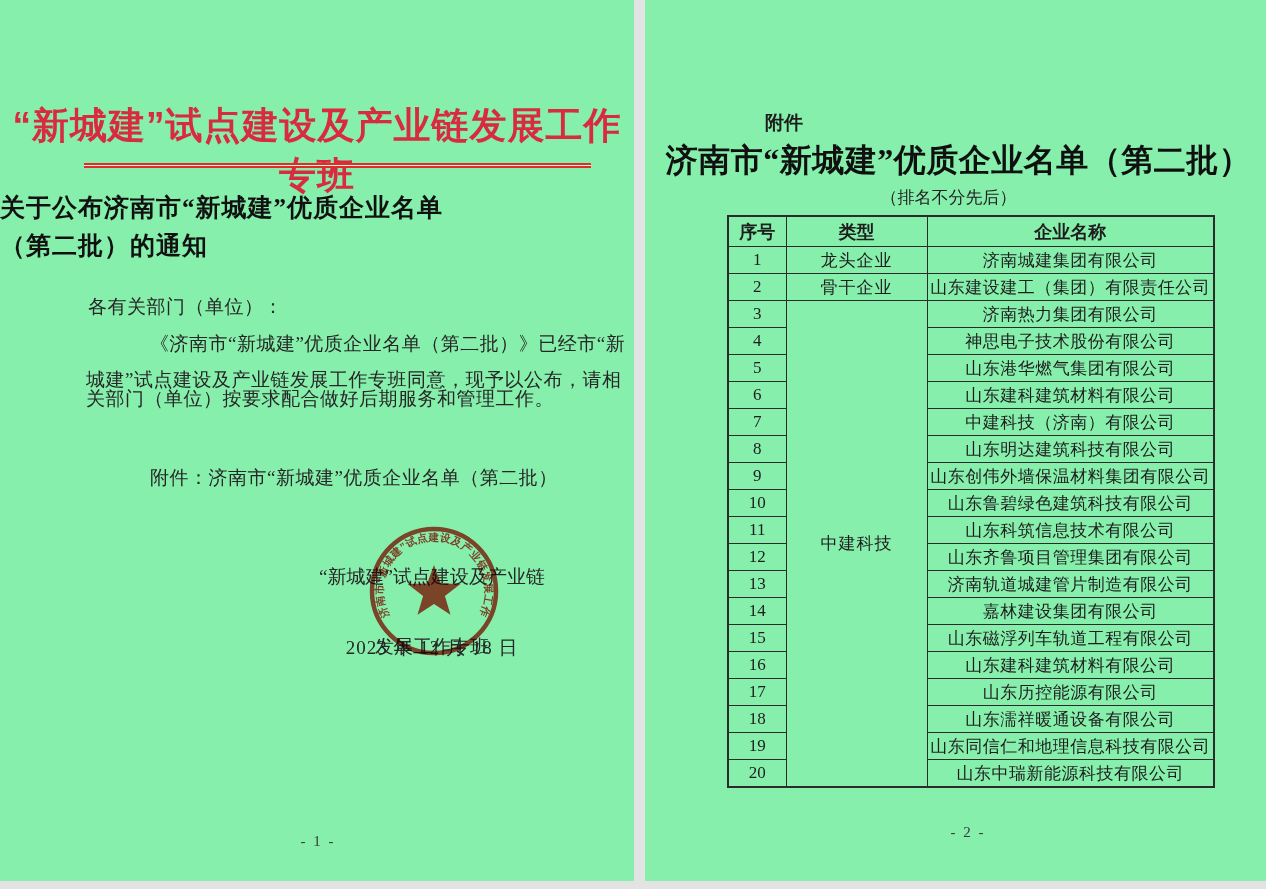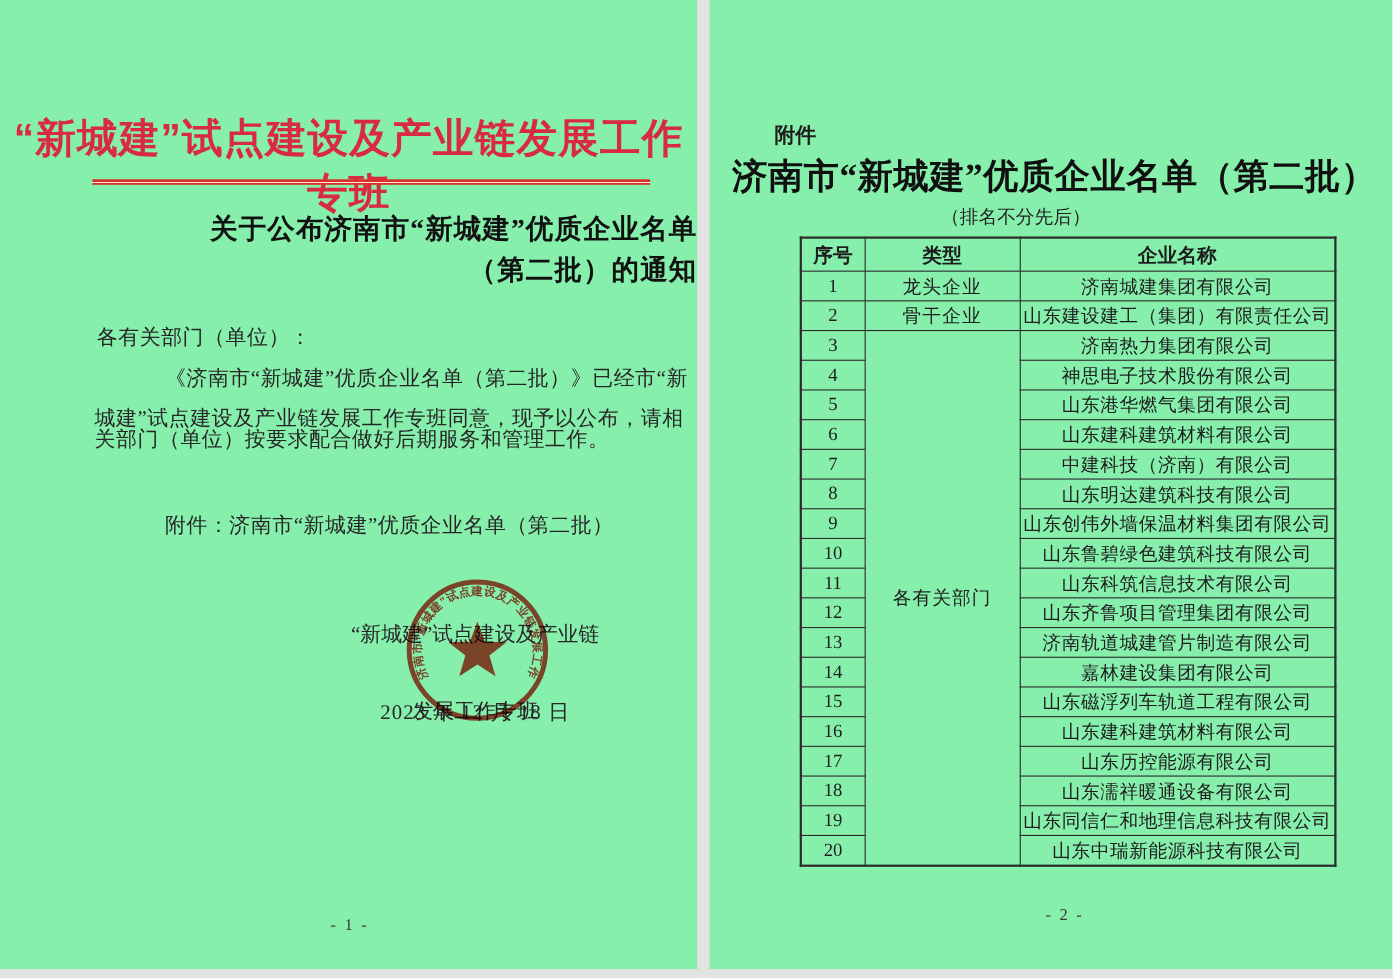--- a/index.html
+++ b/index.html
@@ -10,43 +10,43 @@
   
   .v-gutter{left:634px;top:0;width:11px;height:889px;background:#e3e3e3;}
   .b-gutter{left:0;top:881px;width:1266px;height:8px;background:#e3e3e3;}
 
   
   .letterhead{left:0;top:101px;width:634px;text-align:center;
               font-family:"Liberation Sans", sans-serif;font-weight:bold;
               font-size:37px;letter-spacing:1px;color:#d92b3f;}
   .red-rule{left:84px;top:163px;width:507px;height:5px;
             background:linear-gradient(#d93028 0 2px,#fbe9e7 2px 3px,#d93028 3px 5px);}
-  .doc-title{left:0;width:634px;text-align:right;font-weight:bold;
+  .doc-title{left:0;width:634px;text-align:left;font-weight:bold;
              font-size:25px;color:#111;letter-spacing:1px;}
   .t1{top:191px;} .t2{top:229px;}
   .bodyline{font-size:19px;color:#262626;letter-spacing:0.5px;white-space:nowrap;}
   .salut{left:88px;top:294px;}
   .bl1{left:150px;top:331px;}
   .bl2{left:86px;top:367px;}
   .bl3{left:86px;top:386px;}
   .attach{left:150px;top:465px;}
   .signblock{left:280px;width:304px;text-align:center;font-size:19px;color:#262626;white-space:nowrap;}
   .s1{top:564px;} .s2{top:634px;}
   .sdate{top:635px;letter-spacing:1px;}
   .pageno{font-size:15px;color:#3a3a3a;letter-spacing:2px;font-family:"Liberation Serif",serif;}
   .pn1{left:258px;top:833px;width:120px;text-align:center;}
   .pn2{left:908px;top:824px;width:120px;text-align:center;}
   .seal{left:363px;top:520px;width:142px;height:142px;mix-blend-mode:multiply;opacity:0.92;}
 
   
-  .attach-label{left:704px;top:110px;font-family:"Liberation Sans", sans-serif;
+  .attach-label{left:765px;top:110px;font-family:"Liberation Sans", sans-serif;
                 font-weight:bold;font-size:19px;color:#1d1d1d;}
   .list-title{left:651px;top:139px;width:615px;text-align:center;font-weight:bold;
               font-size:32px;color:#101010;letter-spacing:0.5px;}
-  .list-sub{left:616px;top:186px;width:615px;text-align:center;font-size:17px;color:#222;}
+  .list-sub{left:641px;top:186px;width:615px;text-align:center;font-size:17px;color:#222;}
   table.roster{position:absolute;left:727px;top:215px;border-collapse:collapse;
                table-layout:fixed;width:486px;font-size:17px;color:#1d1d1d;}
   table.roster td,table.roster th{border:1px solid #2b2b2b;padding:0;overflow:hidden;
                white-space:nowrap;font-weight:normal;}
   table.roster{border:2px solid #2b2b2b;outline:none;}
   table.roster th{height:29px;font-weight:bold;font-size:18px;text-align:center;}
   table.roster td{height:26px;}
   td.c-no{text-align:center;font-family:"Liberation Serif",serif;}
   td.c-type{text-align:center;letter-spacing:1px;}
   td.c-name{text-align:center;padding-left:12px;letter-spacing:0.5px;}
@@ -110,21 +110,21 @@
         <td class="c-type">龙头企业</td>
         <td class="c-name">济南城建集团有限公司</td>
       </tr>
       <tr>
         <td class="c-no">2</td>
         <td class="c-type">骨干企业</td>
         <td class="c-name">山东建设建工（集团）有限责任公司</td>
       </tr>
       <tr>
         <td class="c-no">3</td>
-        <td class="c-type" rowspan="18">各有关部门</td>
+        <td class="c-type" rowspan="18">中建科技</td>
         <td class="c-name">济南热力集团有限公司</td>
       </tr>
       <tr>
             <td class="c-no">4</td>
             <td class="c-name">神思电子技术股份有限公司</td>
           </tr>
       <tr>
             <td class="c-no">5</td>
             <td class="c-name">山东港华燃气集团有限公司</td>
           </tr>

